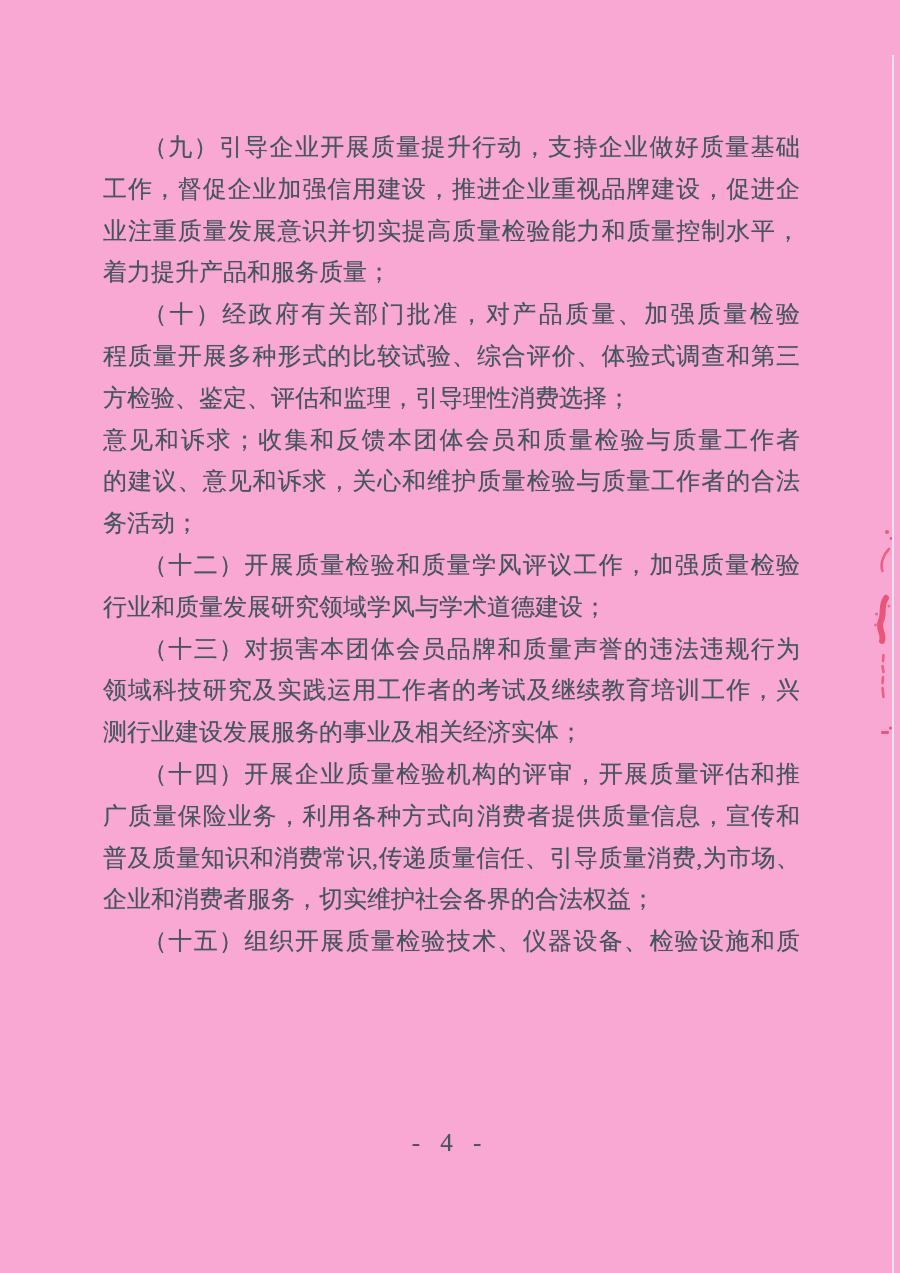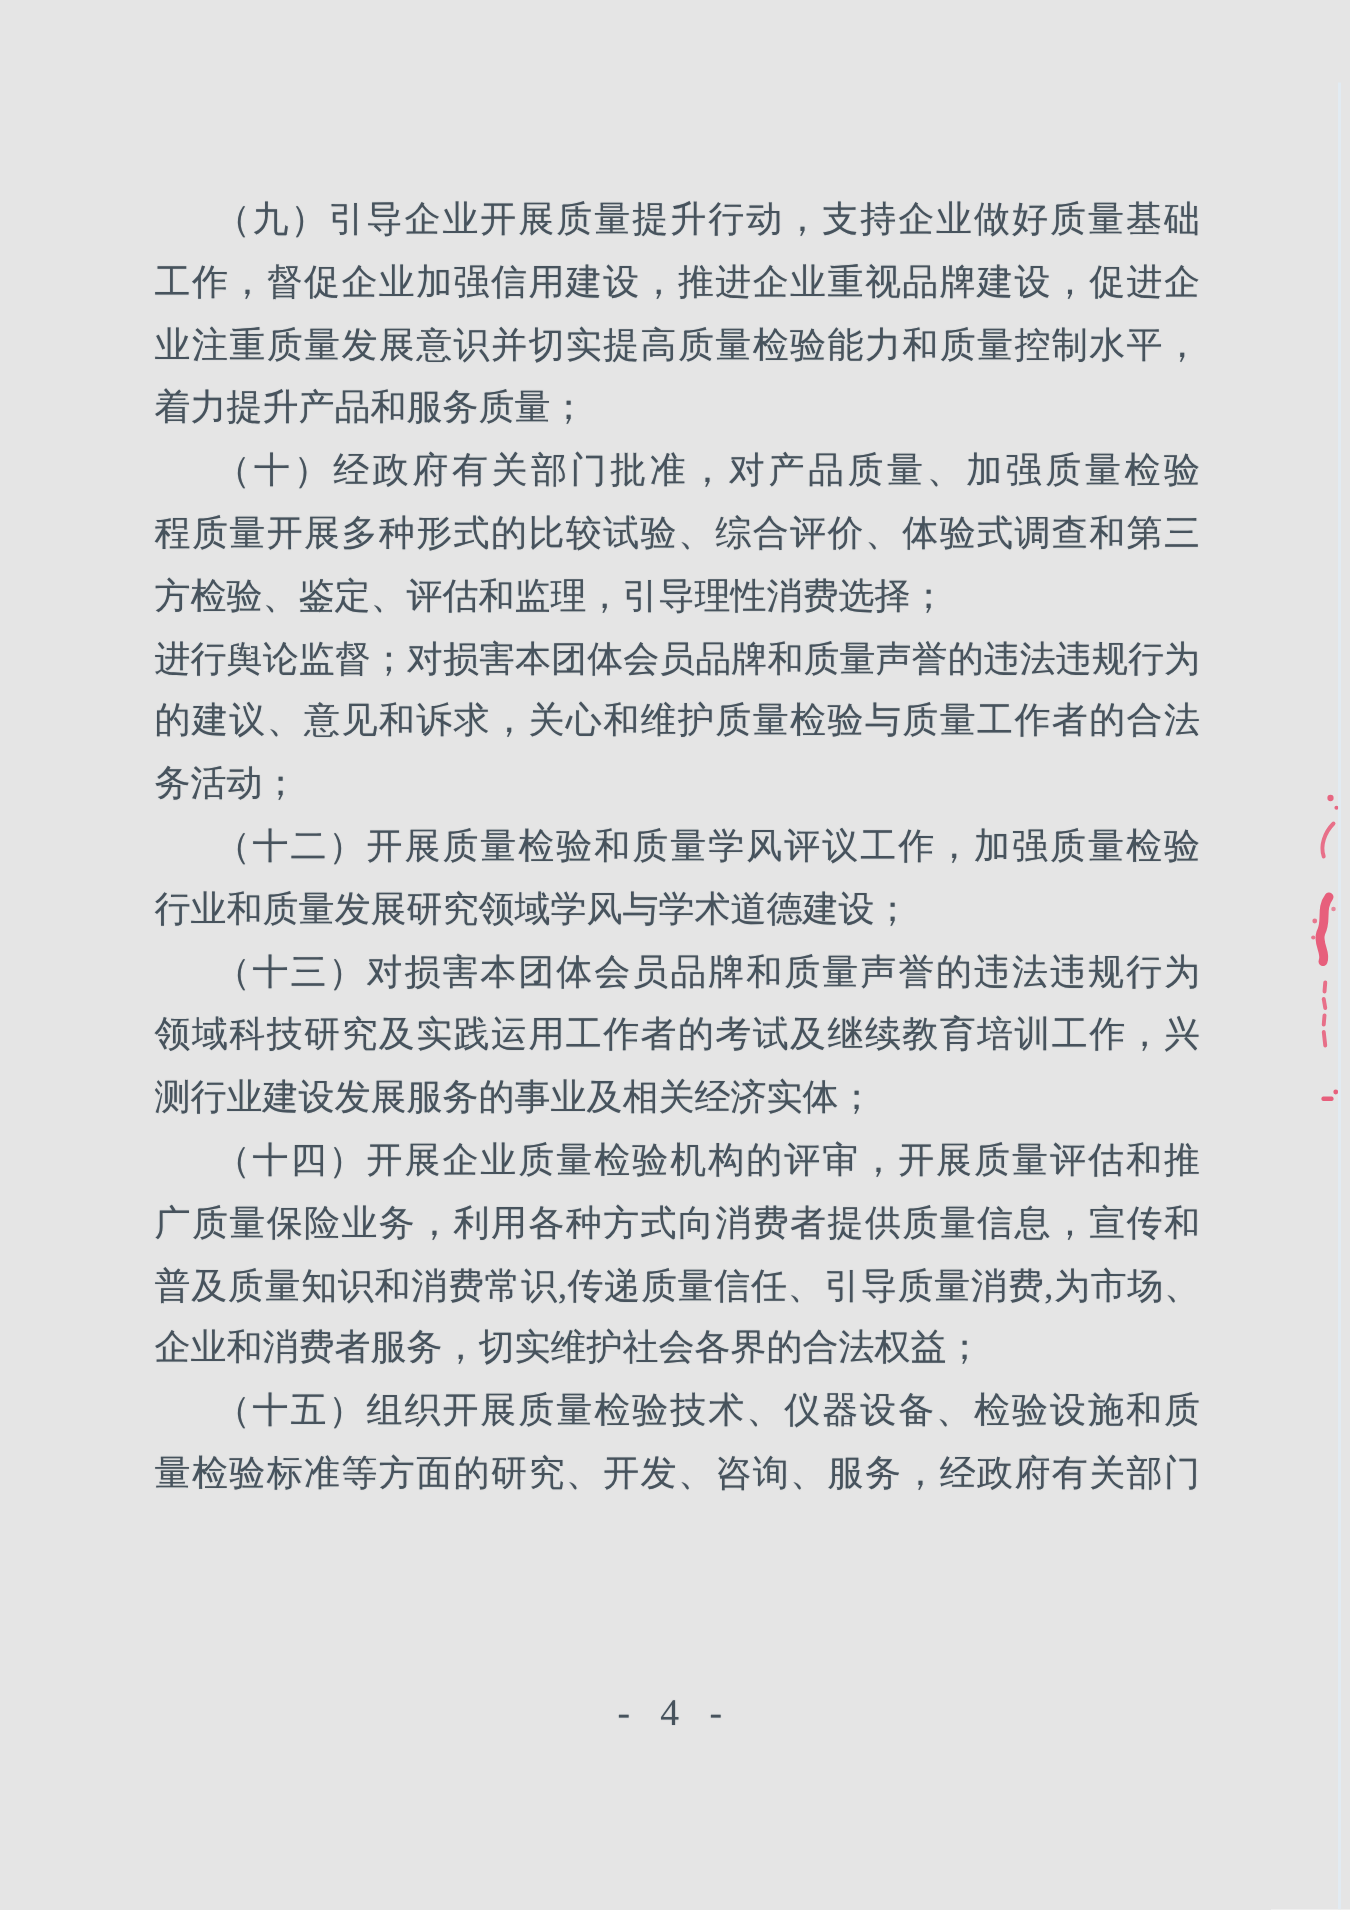--- a/index.html
+++ b/index.html
@@ -9,21 +9,21 @@
   }
   html,body{margin:0;padding:0;}
   body{
     width:900px;height:1273px;
     background:#ffffff;
     position:relative;
     overflow:hidden;
     font-family:"Liberation Serif","DejaVu Serif",serif;
   }
   .page{
-    position:absolute;inset:0;background:#e5e5e5;
+    position:absolute;inset:0;background:#f9a8d4;
   }
   .text-block{
     position:absolute;left:103px;top:127px;width:700px;
   }
   .line{
     width:697px;
     height:41.8px;
     line-height:41.8px;
     font-size:24px;
     color:var(--ink);
@@ -63,34 +63,33 @@
 <div class="page">
 
   <div class="text-block">
       <div class="line first">（九）引导企业开展质量提升行动，支持企业做好质量基础</div>
       <div class="line">工作，督促企业加强信用建设，推进企业重视品牌建设，促进企</div>
       <div class="line">业注重质量发展意识并切实提高质量检验能力和质量控制水平，</div>
       <div class="line end">着力提升产品和服务质量；</div>
       <div class="line first">（十）经政府有关部门批准，对产品质量、加强质量检验</div>
       <div class="line">程质量开展多种形式的比较试验、综合评价、体验式调查和第三</div>
       <div class="line end">方检验、鉴定、评估和监理，引导理性消费选择；</div>
-      <div class="line">进行舆论监督；对损害本团体会员品牌和质量声誉的违法违规行为</div>
+      <div class="line">意见和诉求；收集和反馈本团体会员和质量检验与质量工作者</div>
       <div class="line">的建议、意见和诉求，关心和维护质量检验与质量工作者的合法</div>
       <div class="line end">务活动；</div>
       <div class="line first">（十二）开展质量检验和质量学风评议工作，加强质量检验</div>
       <div class="line end">行业和质量发展研究领域学风与学术道德建设；</div>
       <div class="line first">（十三）对损害本团体会员品牌和质量声誉的违法违规行为</div>
       <div class="line">领域科技研究及实践运用工作者的考试及继续教育培训工作，兴</div>
       <div class="line end">测行业建设发展服务的事业及相关经济实体；</div>
       <div class="line first">（十四）开展企业质量检验机构的评审，开展质量评估和推</div>
       <div class="line">广质量保险业务，利用各种方式向消费者提供质量信息，宣传和</div>
       <div class="line">普及质量知识和消费常识,传递质量信任、引导质量消费,为市场、</div>
       <div class="line end">企业和消费者服务，切实维护社会各界的合法权益；</div>
       <div class="line first">（十五）组织开展质量检验技术、仪器设备、检验设施和质</div>
-      <div class="line">量检验标准等方面的研究、开发、咨询、服务，经政府有关部门</div>
     </div>
 
   <div class="page-number">- 4 -</div>
 
   <svg class="stamp-svg" viewBox="0 0 30 225" xmlns="http://www.w3.org/2000/svg">
 
     <g fill="var(--stamp)" opacity="0.8">
       <circle cx="17" cy="12" r="2.1"></circle>
       <circle cx="21" cy="18.5" r="1.4"></circle>
     </g>

